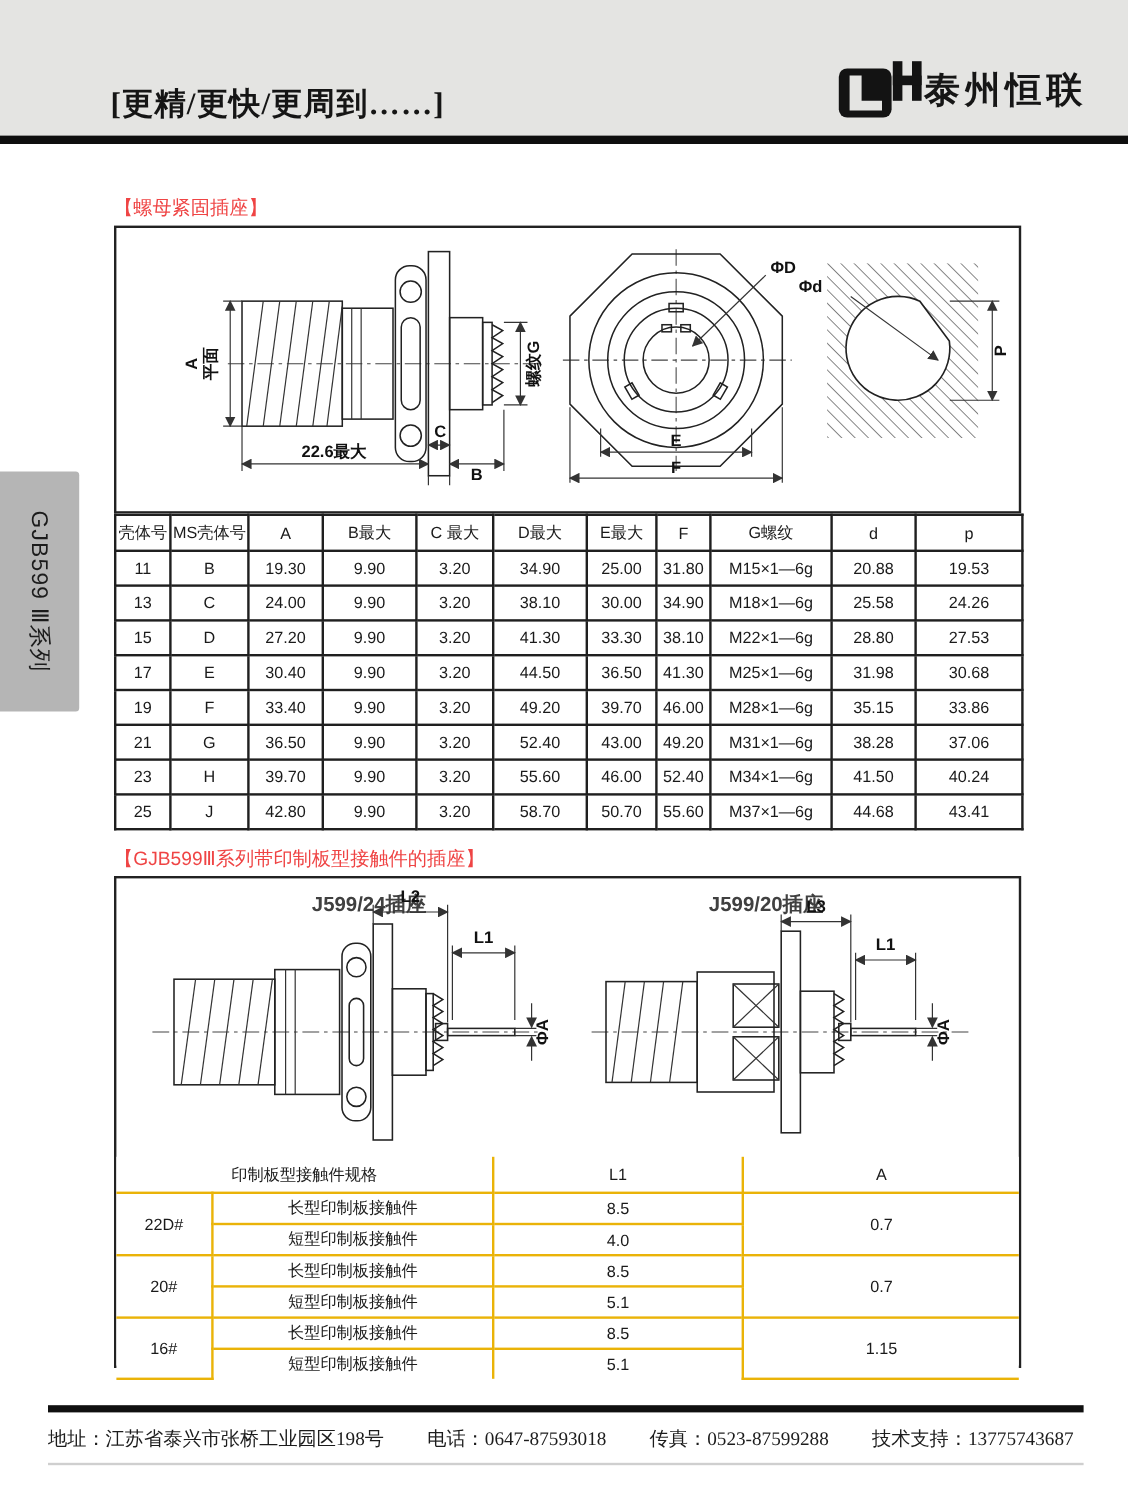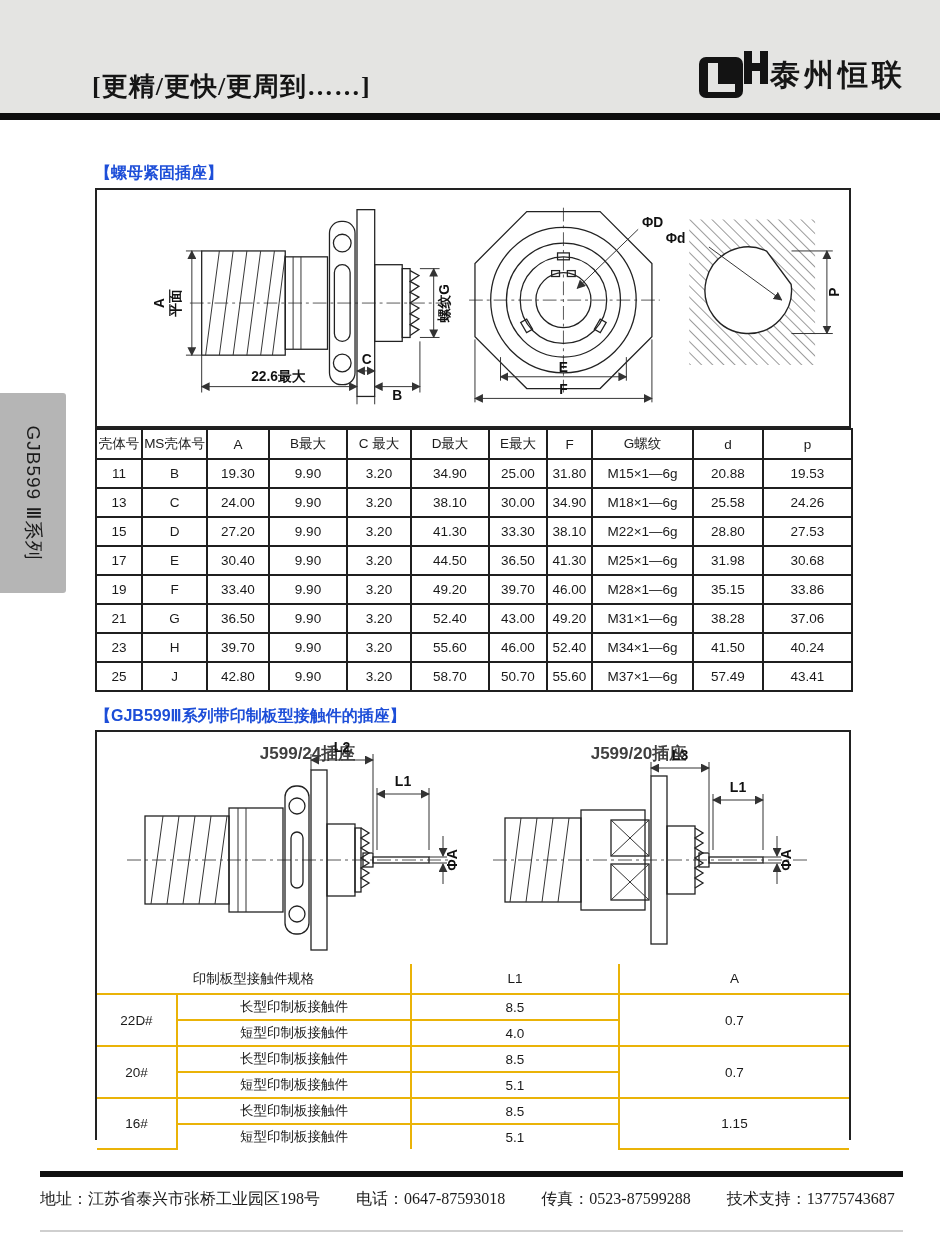--- a/index.html
+++ b/index.html
@@ -12,21 +12,21 @@
   .tagline{position:absolute;left:92px;bottom:9px;font-family:"Liberation Serif",serif;
     font-size:26px;font-weight:700;letter-spacing:1px;color:#151515;white-space:nowrap;}
   .logo-wrap{position:absolute;right:34px;top:46px;height:58px;display:flex;align-items:center;}
   .brand-text{font-size:30px;font-weight:800;letter-spacing:4px;color:#161616;white-space:nowrap;}
   .header-rule{position:absolute;left:0;top:113px;width:940px;height:7px;background:#0e0e0e;}
   
   .side-tab{position:absolute;left:0;top:393px;width:66px;height:200px;background:#b5b5b5;border-radius:0 3px 3px 0;}
   .side-tab span{position:absolute;top:50%;left:50%;transform:translate(-50%,-50%) rotate(90deg);
     white-space:nowrap;font-size:19px;letter-spacing:1px;color:#1b1b1b;}
   
-  .sec-title{position:absolute;left:95px;font-size:16px;font-weight:700;color:#1d4ed8;}
+  .sec-title{position:absolute;left:95px;font-size:16px;font-weight:400;color:#ef4444;}
   .box{position:absolute;left:95px;width:756px;border:2px solid #222;box-sizing:border-box;background:#fff;}
   #box1{top:188px;height:240px;}
   #box2{top:730px;height:410px;}
   .draw-area{position:relative;width:752px;height:232px;}
   .draw-title{position:absolute;top:10px;transform:translateX(-50%);font-size:17px;font-weight:600;color:#404040;white-space:nowrap;}
   #dt-left{left:28%;}
   #dt-right{left:72%;}
   
   table{border-collapse:collapse;table-layout:fixed;background:#fff;}
   #table1{position:absolute;left:95px;top:428px;width:756px;font-size:13.5px;}
@@ -43,21 +43,21 @@
   #table2 tr.last td{border-bottom:none;}
   
   svg text{font-family:"Liberation Sans",sans-serif;font-size:14px;font-weight:600;fill:#111;}
   .ol{fill:none;stroke:#222;stroke-width:1.3;}
   .thin{fill:none;stroke:#333;stroke-width:1;}
   .cl{fill:none;stroke:#444;stroke-width:0.9;stroke-dasharray:14 4 3 4;}
   .dim{fill:none;stroke:#333;stroke-width:1;}
   
   .footer-rule{position:absolute;left:40px;top:1171px;width:863px;height:6px;background:#101010;}
   .footer{position:absolute;left:40px;top:1189px;width:863px;display:flex;gap:36px;
-    font-family:"Liberation Serif",serif;font-size:16px;color:#1c1c1c;padding-bottom:20px;
+    font-family:"Liberation Serif",serif;font-size:16px;color:#1c1c1c;padding-bottom:9px;
     border-bottom:2px solid #cfcfcf;white-space:nowrap;}
 </style>
 </head>
 <body>
 
 <div class="header-band">
   <div class="tagline">[更精/更快/更周到……]</div>
   <div class="logo-wrap">
     <svg width="72" height="54" viewBox="0 0 72 54" aria-hidden="true">
       <rect x="1" y="9" width="44" height="41" rx="7" fill="#131313"></rect>
@@ -301,21 +301,21 @@
       <tr>
         <td>25</td>
         <td>J</td>
         <td>42.80</td>
         <td>9.90</td>
         <td>3.20</td>
         <td>58.70</td>
         <td>50.70</td>
         <td>55.60</td>
         <td>M37×1—6g</td>
-        <td>57.49</td>
+        <td>44.68</td>
         <td>43.41</td>
       </tr>
     </tbody>
 </table>
 
 <div class="sec-title" style="top:706px;">【GJB599Ⅲ系列带印制板型接触件的插座】</div>
 
 <div class="box" id="box2">
   <div class="draw-area" style="height:232px;">
     <div class="draw-title" id="dt-left">J599/24插座</div>

